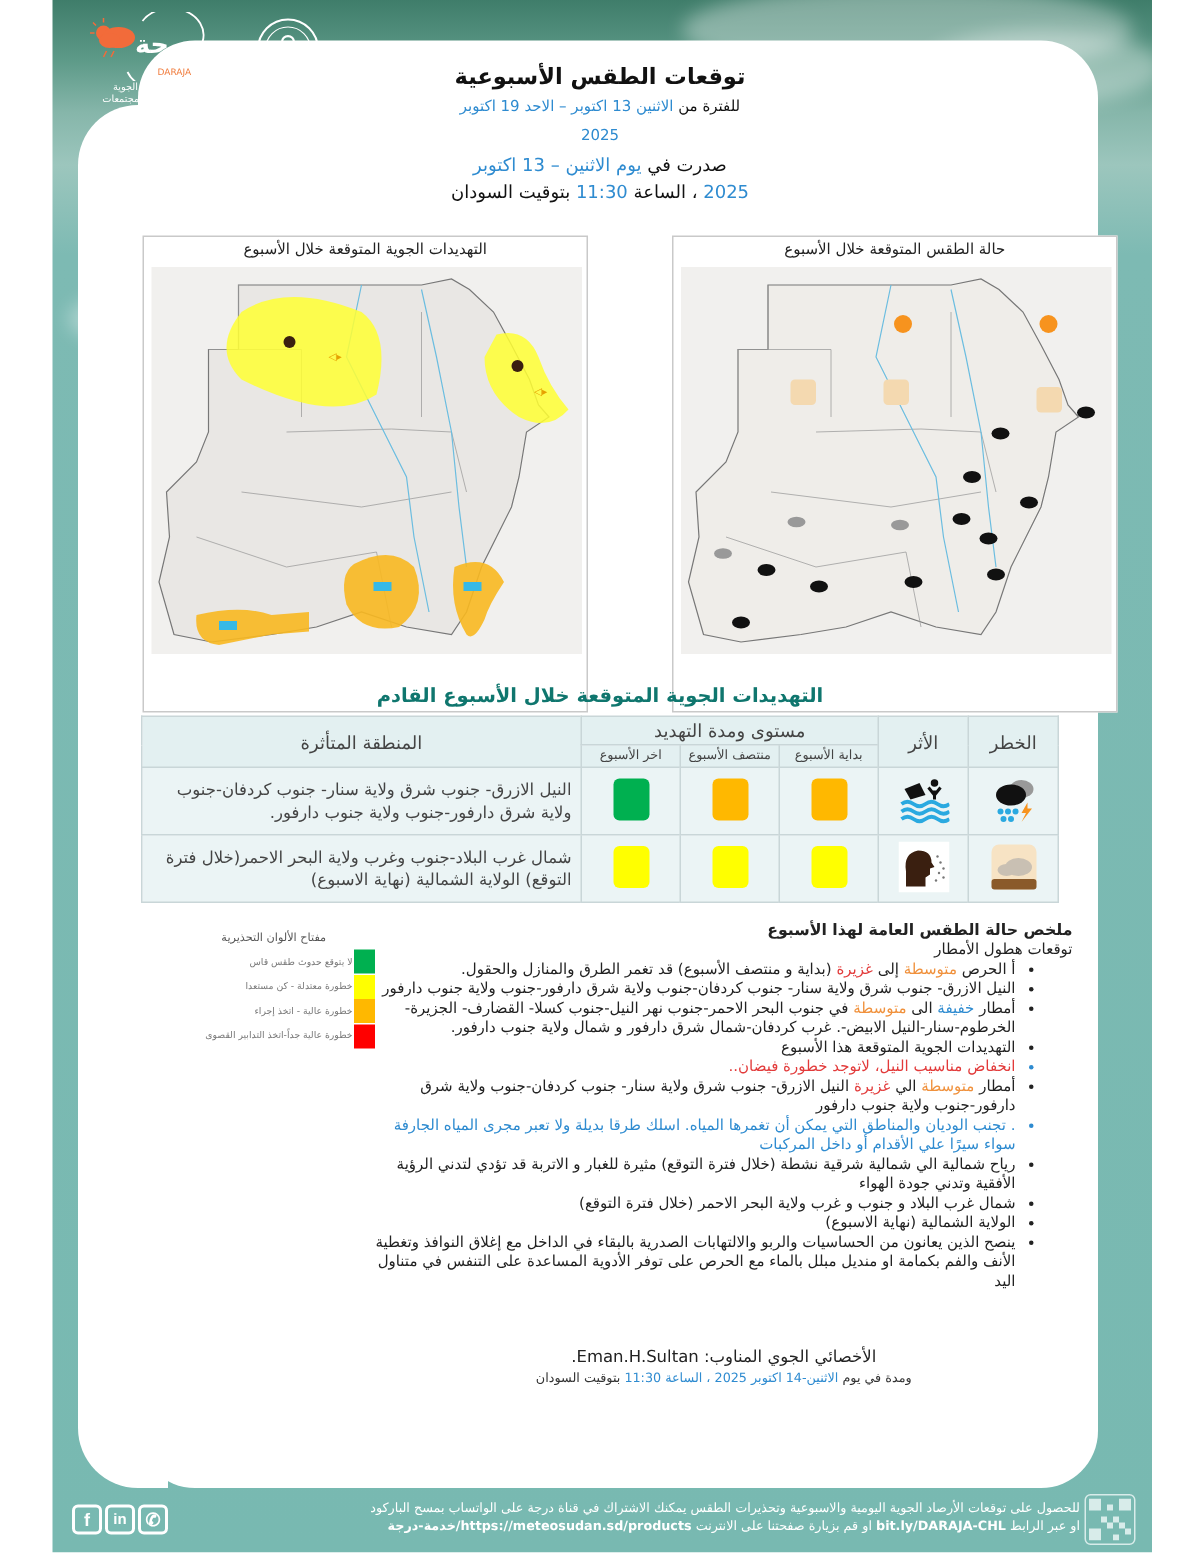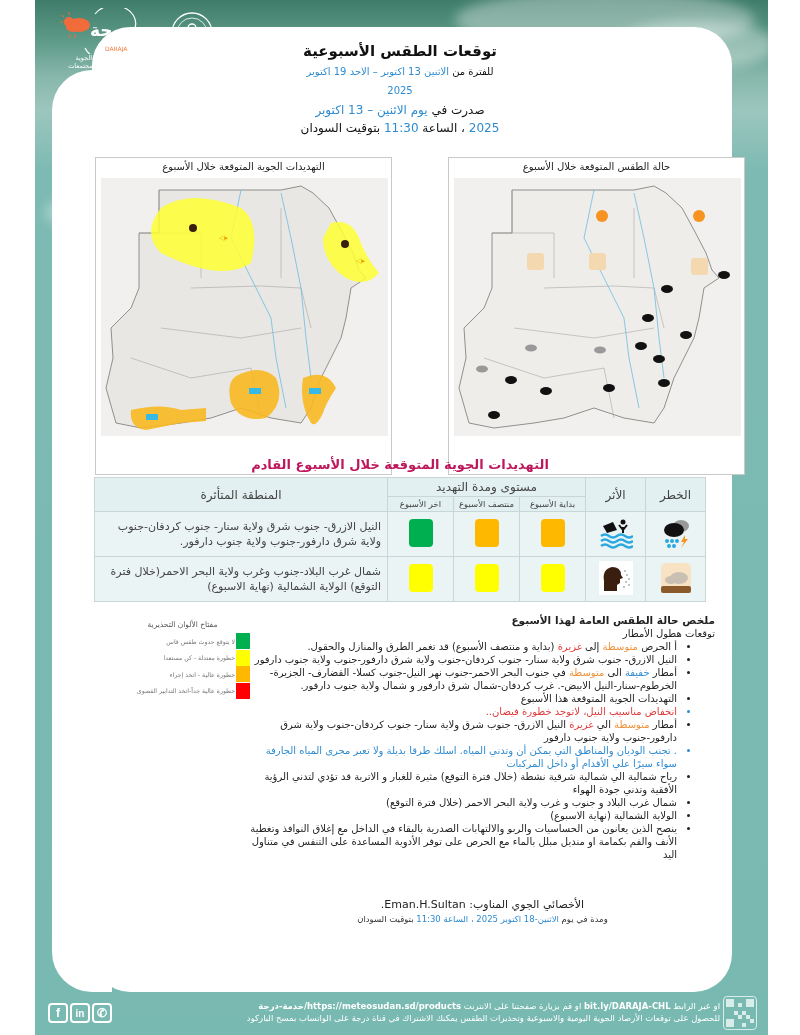--- a/index.html
+++ b/index.html
@@ -30,21 +30,21 @@
   .h-title { font-size: 15px; font-weight: bold; color: #111; line-height: 22px; }
   .h-period { font-size: 10px; color: #111; line-height: 19px; }
   .blue { color: #2e8bd0; }
   .h-issued { font-size: 12px; color: #111; line-height: 16px; margin-top: 2px; }
 
   .map-panel { position: absolute; top: 157px; width: 297px; height: 318px; border: 1px solid #c9c9c9; background: #fff; }
   .map-title { text-align: center; font-size: 10px; color: #222; direction: rtl; margin-top: 3px; height: 15px; }
   .map-box { position: absolute; left: 5px; top: 20px; width: 287px; height: 258px; background: #f1f0ee; }
   .map-box svg { width: 100%; height: 100%; display: block; }
 
-  .section-title { position: absolute; left: 90px; top: 457px; width: 620px; text-align: center; font-size: 13px; font-weight: bold; color: #be185d; direction: rtl; }
+  .section-title { position: absolute; left: 90px; top: 457px; width: 620px; text-align: center; font-size: 13px; font-weight: bold; color: #0f766e; direction: rtl; }
   table.threats { position: absolute; left: 94px; top: 477px; width: 612px; border-collapse: collapse; direction: rtl; font-size: 10.5px; color: #444; }
   table.threats th { background: #e3f0f1; font-weight: normal; border: 1px solid #c9d6d8; color: #444; }
   table.threats td { background: #ebf4f5; border: 1px solid #c9d6d8; text-align: center; vertical-align: middle; }
   th.big { font-size: 12px; }
   th.sub { font-size: 8.5px; height: 14px; }
   td.region { text-align: right !important; padding: 2px 6px; line-height: 15px; font-size: 11px; color: #444; }
   .swatch { display: inline-block; width: 24px; height: 28px; border-radius: 4px; }
   .icon-cell { display: inline-block; width: 34px; height: 34px; }
 
   .legend { position: absolute; left: 115px; top: 620px; width: 135px; direction: rtl; }
@@ -341,36 +341,36 @@
     </li>
     <li>التهديدات الجوية المتوقعة هذا الأسبوع</li>
     <li class="bl red">انخفاض مناسيب النيل، لاتوجد خطورة فيضان..</li>
     <li>
       <span>أمطار</span>
       <span class="orange">متوسطة</span>
       <span>الي</span>
       <span class="red">غزيرة</span>
       <span>النيل الازرق- جنوب شرق ولاية سنار- جنوب كردفان-جنوب ولاية شرق دارفور-جنوب ولاية جنوب دارفور</span>
     </li>
-    <li class="lblue">. تجنب الوديان والمناطق التي يمكن أن وتدني المياه. اسلك طرقا بديلة ولا تعبر مجرى المياه الجارفة سواء سيرًا علي الأقدام أو داخل المركبات</li>
+    <li class="lblue">. تجنب الوديان والمناطق التي يمكن أن تغمرها المياه. اسلك طرقا بديلة ولا تعبر مجرى المياه الجارفة سواء سيرًا علي الأقدام أو داخل المركبات</li>
     <li>رياح شمالية الي شمالية شرقية نشطة (خلال فترة التوقع) مثيرة للغبار و الاتربة قد تؤدي لتدني الرؤية الأفقية وتدني جودة الهواء</li>
     <li>شمال غرب البلاد و جنوب و غرب ولاية البحر الاحمر (خلال فترة التوقع)</li>
     <li>الولاية الشمالية (نهاية الاسبوع)</li>
     <li>ينصح الذين يعانون من الحساسيات والربو والالتهابات الصدرية بالبقاء في الداخل مع إغلاق النوافذ وتغطية الأنف والفم بكمامة او منديل مبلل بالماء مع الحرص على توفر الأدوية المساعدة على التنفس في متناول اليد</li>
   </ul>
 </div>
 
 <div class="signature">
   <div class="sig-name">
     <span>الأخصائي الجوي المناوب:</span>
     <span>Eman.H.Sultan.</span>
   </div>
   <div class="sig-issued">
     <span>ومدة في يوم</span>
-    <span class="blue">الاثنين-18 اكتوبر</span>
+    <span class="blue">الاثنين-14 اكتوبر</span>
     <span class="blue">2025</span>
     <span class="blue">، الساعة</span>
     <span class="blue">11:30</span>
     <span>بتوقيت السودان</span>
   </div>
 </div>
 
 <div class="qr">
   <svg width="28" height="28" viewBox="0 0 7 7">
     <g fill="#d8ecea">
@@ -381,25 +381,25 @@
         <rect x="2" y="3" width="1" height="1"></rect>
         <rect x="4" y="3" width="1" height="1"></rect>
       <rect x="3" y="4" width="1" height="1"></rect>
         <rect x="5" y="4" width="1" height="1"></rect>
         <rect x="4" y="6" width="1" height="1"></rect>
         <rect x="6" y="5" width="1" height="1"></rect>
     </g>
   </svg>
 </div>
 <div class="footer-text">
+  <div>للحصول على توقعات الأرصاد الجوية اليومية والاسبوعية وتحذيرات الطقس يمكنك الاشتراك في قناة درجة على الواتساب بمسح الباركود</div>
   <div>
     <span>او عبر الرابط</span>
     <b>bit.ly/DARAJA-CHL</b>
     <span>او قم بزيارة صفحتنا على الانترنت</span>
     <b>https://meteosudan.sd/products/خدمة-درجة</b>
   </div>
-  <div>للحصول على توقعات الأرصاد الجوية اليومية والاسبوعية وتحذيرات الطقس يمكنك الاشتراك في قناة درجة على الواتساب بمسح الباركود</div>
 </div>
 <div class="social">
   <div class="soc">f</div>
   <div class="soc" style="font-size:10px;">in</div>
   <div class="soc">✆</div>
 </div>
 
 </body></html>

